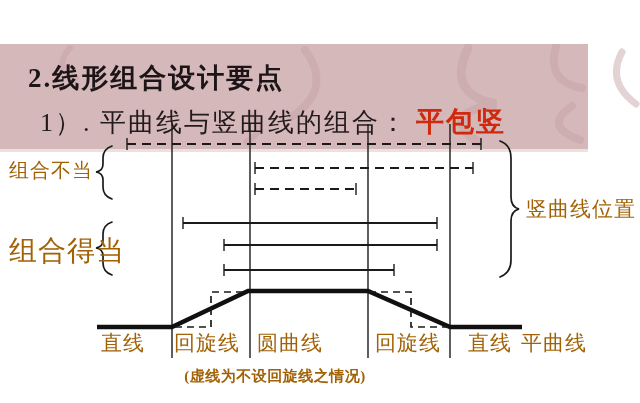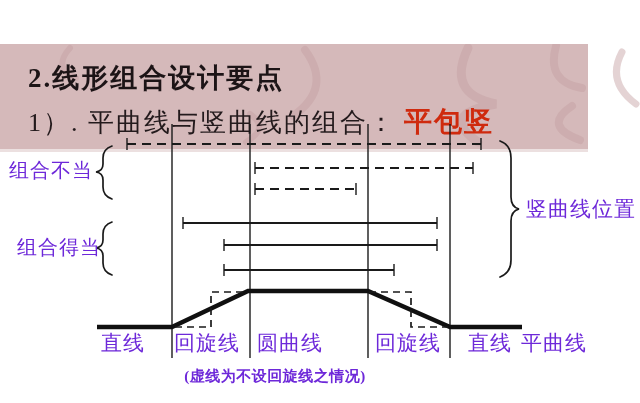--- a/index.html
+++ b/index.html
@@ -11,29 +11,29 @@
   .header{
     position:absolute;left:0;top:0;width:588px;height:105px;
     background:#d5b9ba;border-bottom:3px solid #ece0e0;margin-top:44px;
   }
   .wm{position:absolute;left:0;top:0;opacity:.45;pointer-events:none}
   .title{
     position:absolute;left:28px;top:16px;font-size:27px;font-weight:bold;
     color:#1c1416;letter-spacing:2px;white-space:nowrap;
   }
   .subtitle{
-    position:absolute;left:28px;top:59px;font-size:26px;color:#231a1c;
+    position:absolute;left:40px;top:59px;font-size:26px;color:#231a1c;
     letter-spacing:2px;white-space:nowrap;
   }
   .subtitle .hl{color:#cf2a0e;font-weight:bold;margin-left:8px;font-size:28px}
   #diagram-svg{position:absolute;left:0;top:0}
-  .dlabel{position:absolute;color:#6d28d9;white-space:nowrap;line-height:1.1}
+  .dlabel{position:absolute;color:#a16207;white-space:nowrap;line-height:1.1}
   .center{transform:translateX(-50%)}
   #lab-improper{left:9px;top:159px;font-size:20px;letter-spacing:1px}
-  #lab-proper{left:17px;top:236px;font-size:20px;letter-spacing:1px}
+  #lab-proper{left:9px;top:236px;font-size:28px;letter-spacing:1px}
   #lab-vpos{left:526px;top:198px;font-size:21px;letter-spacing:1px;font-weight:400}
   .seg{top:332px;font-size:21px;font-weight:400;letter-spacing:1px}
   #caption{left:275px;top:368px;font-size:15px;font-weight:bold;letter-spacing:.5px}
   
   .thin{stroke:#1a1a1a;stroke-width:1.4;fill:none}
   .dashbar{stroke:#1a1a1a;stroke-width:2;stroke-dasharray:9 6;fill:none}
   .solidbar{stroke:#1a1a1a;stroke-width:2.2;fill:none}
   .thick{stroke:#101010;stroke-width:4.5;fill:none;stroke-linejoin:miter}
   .dashstep{stroke:#1a1a1a;stroke-width:1.7;stroke-dasharray:7 5;fill:none}
   .brace{stroke:#1a1a1a;stroke-width:1.7;fill:none;stroke-linecap:round}

